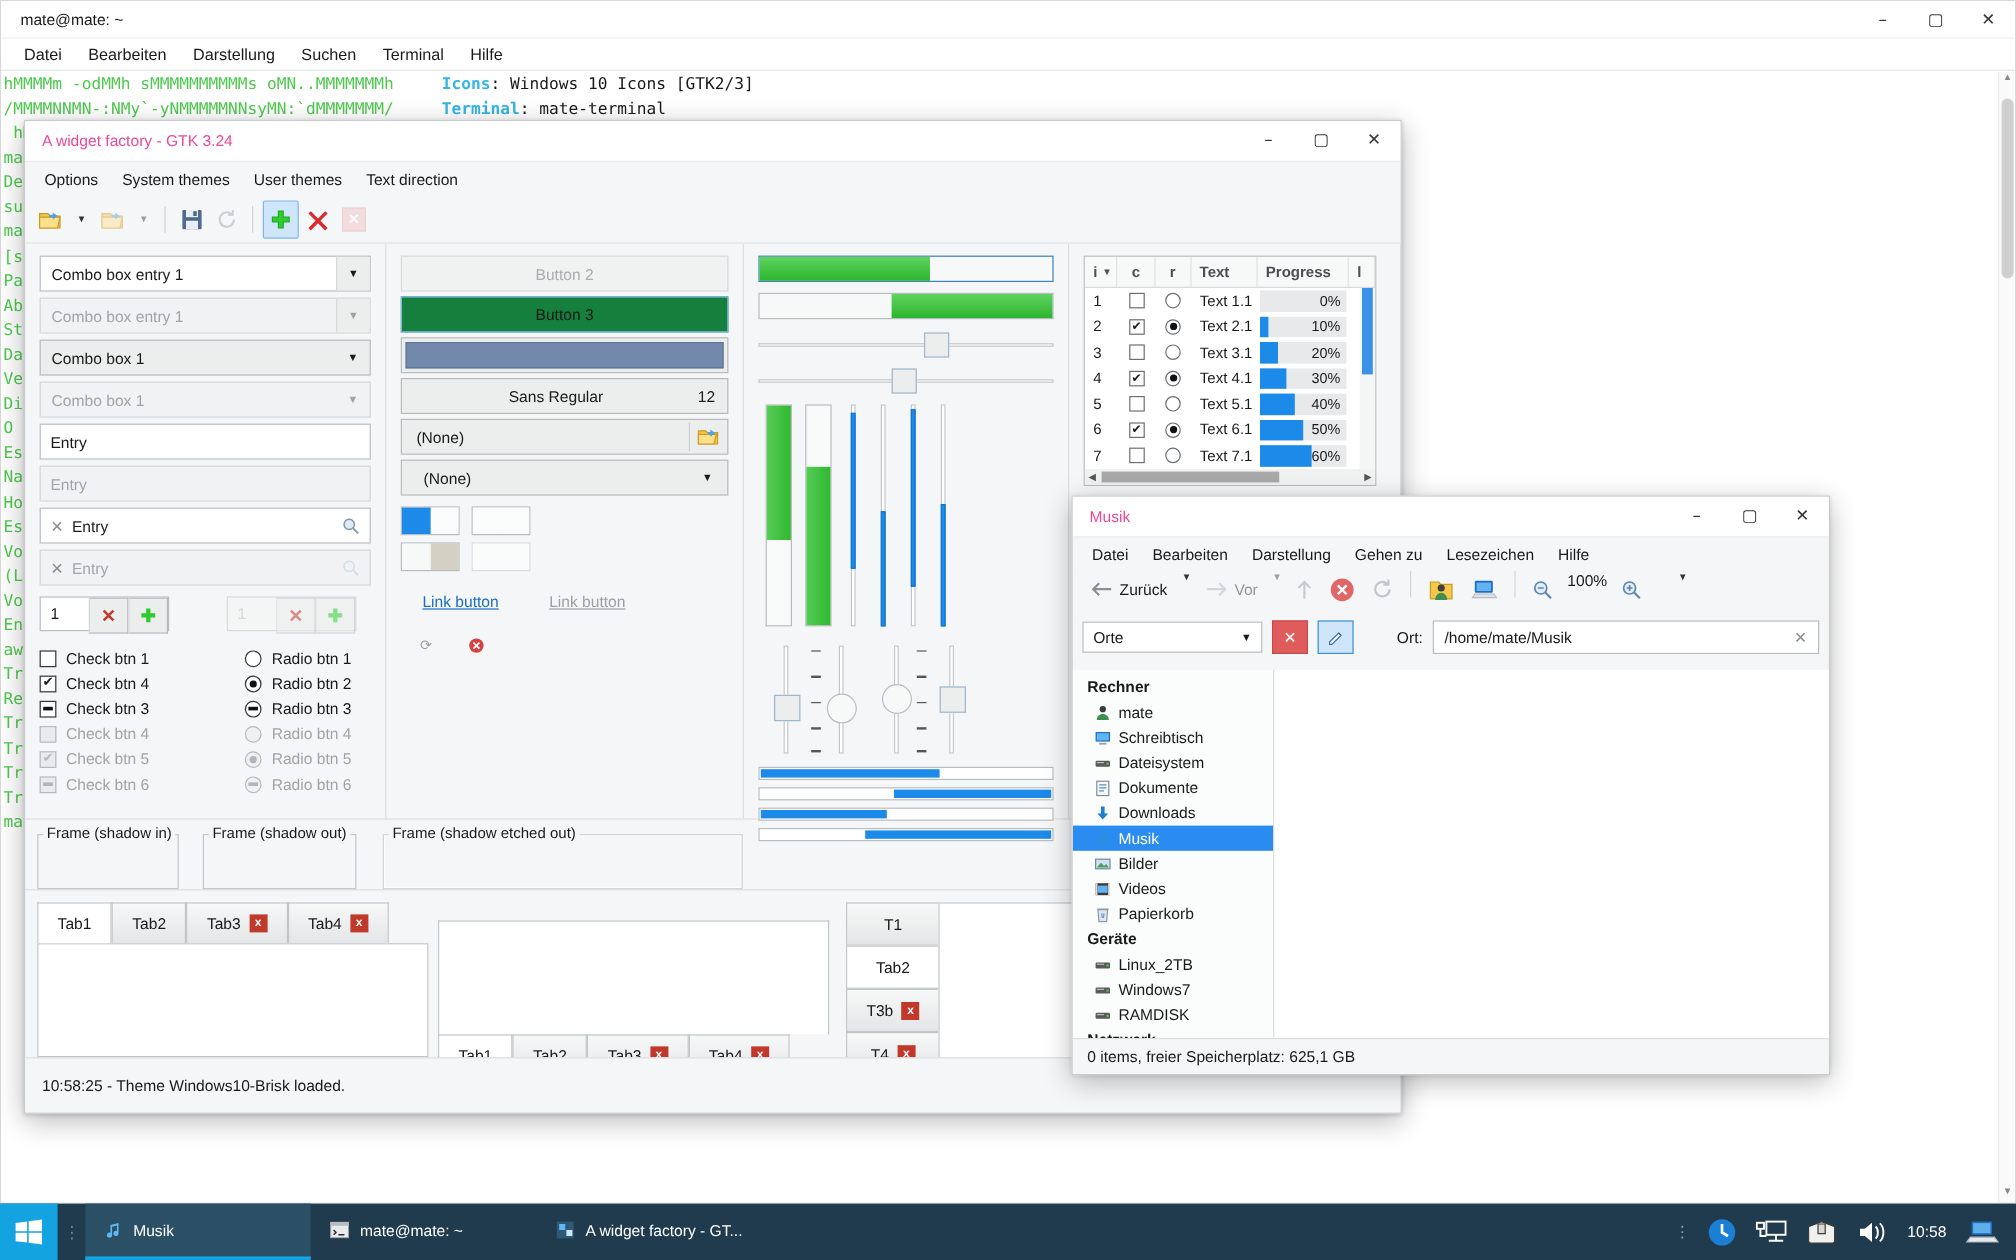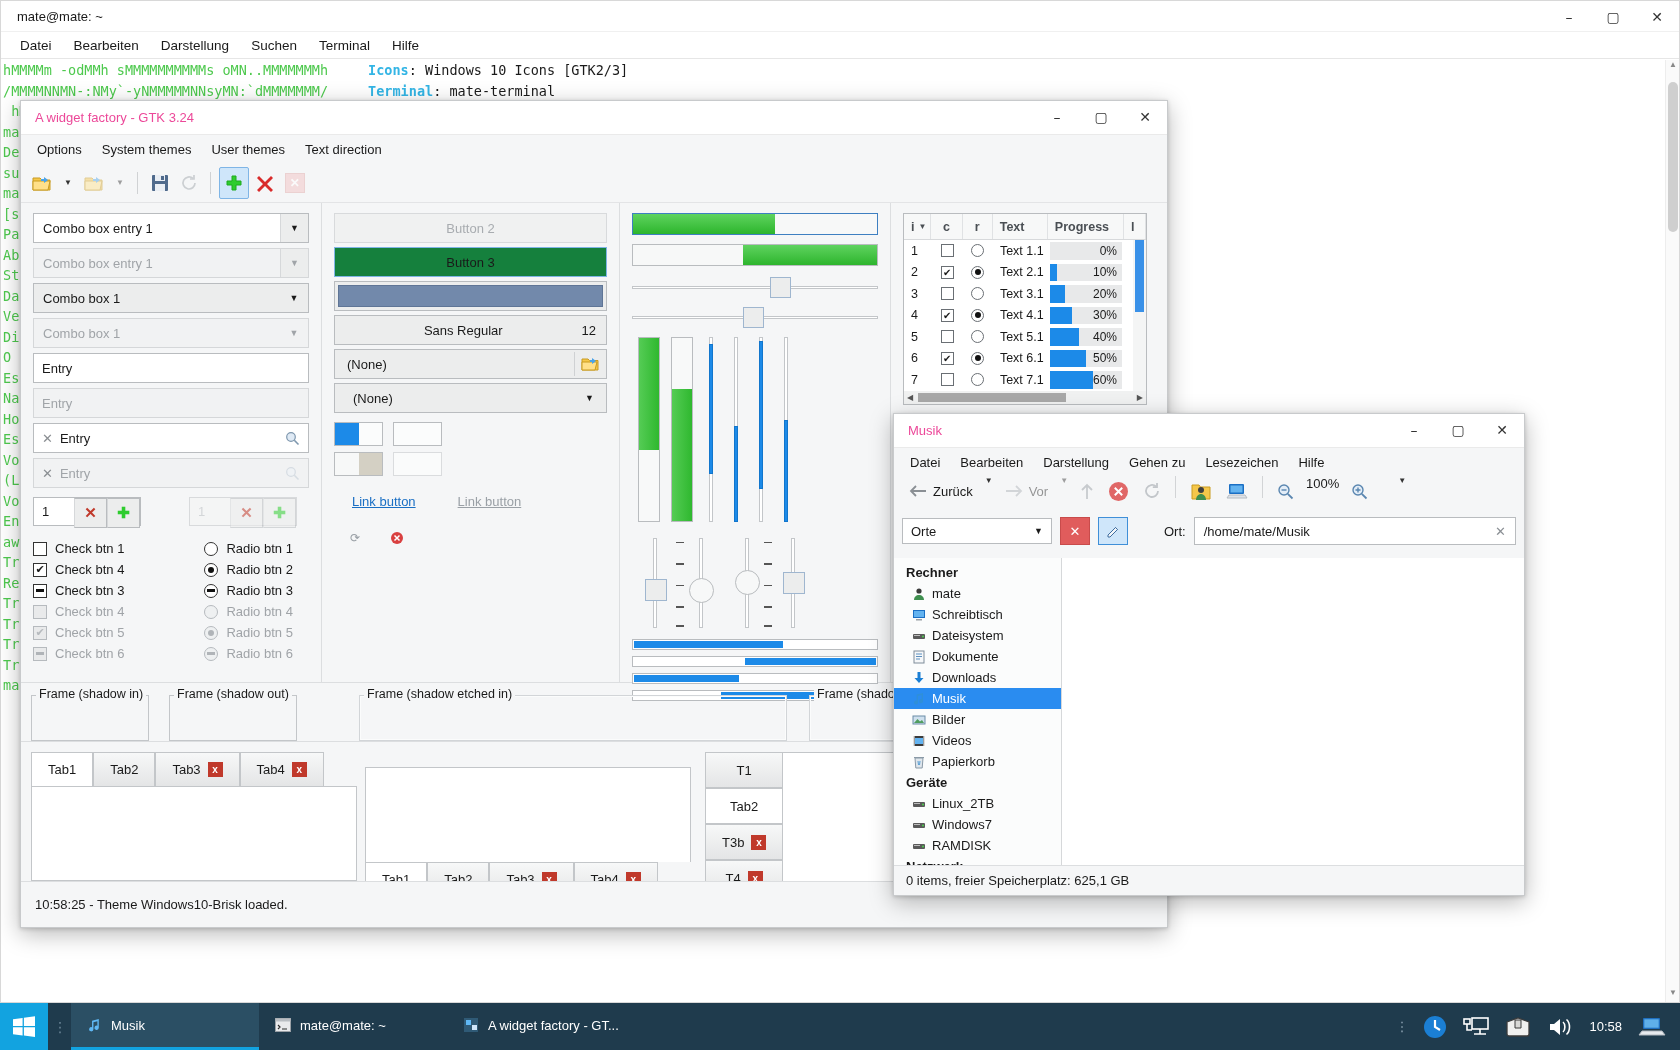--- a/index.html
+++ b/index.html
@@ -851,23 +851,20 @@
         </div>
       </div>
 
       <div id="wf-frames">
         <div class="frm" style="width:118px">
             <span>Frame (shadow in)</span>
           </div>
         <div class="frm" style="width:128px">
             <span>Frame (shadow out)</span>
           </div>
-        <div class="frm etched" style="width:428px;margin-left:42px">
-            <span>Frame (shadow etched in)</span>
-          </div>
         <div class="frm etched" style="width:300px;margin-left:2px">
             <span>Frame (shadow etched out)</span>
           </div>
       </div>
 
       <div id="wf-nb">
         <div class="nb" style="width:326px">
           <div class="nbtabs" id="nb-top-tabs">
               <div class="nbtab active">
                 <span>Tab1</span>

